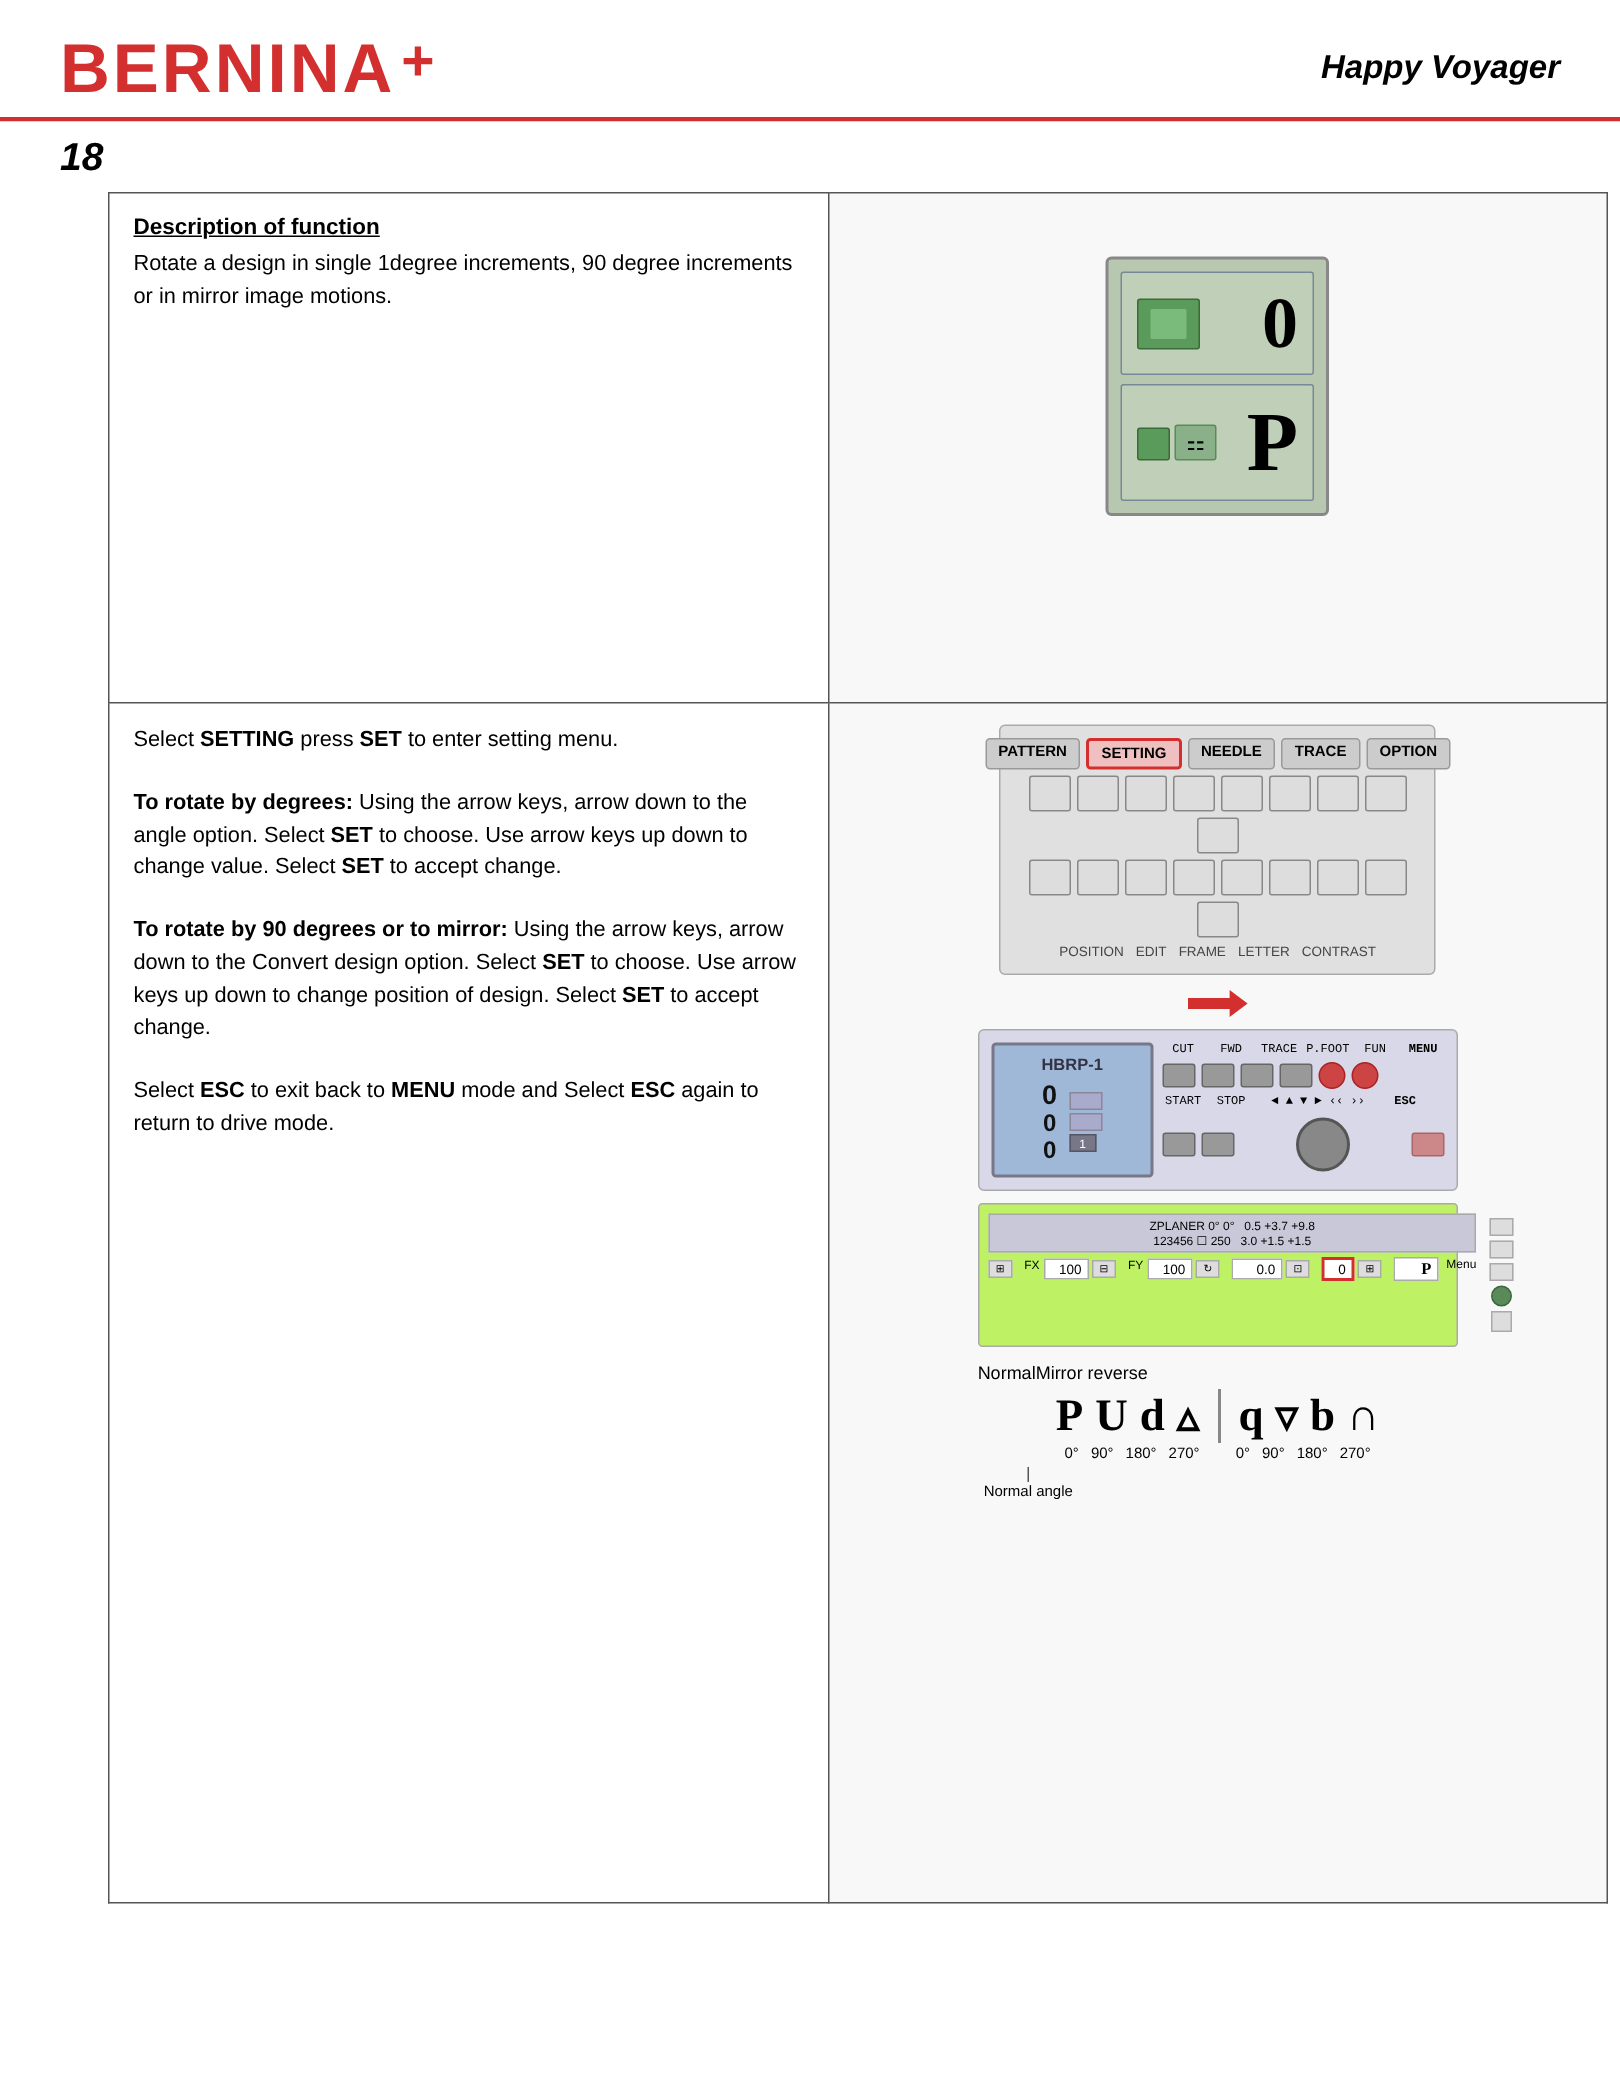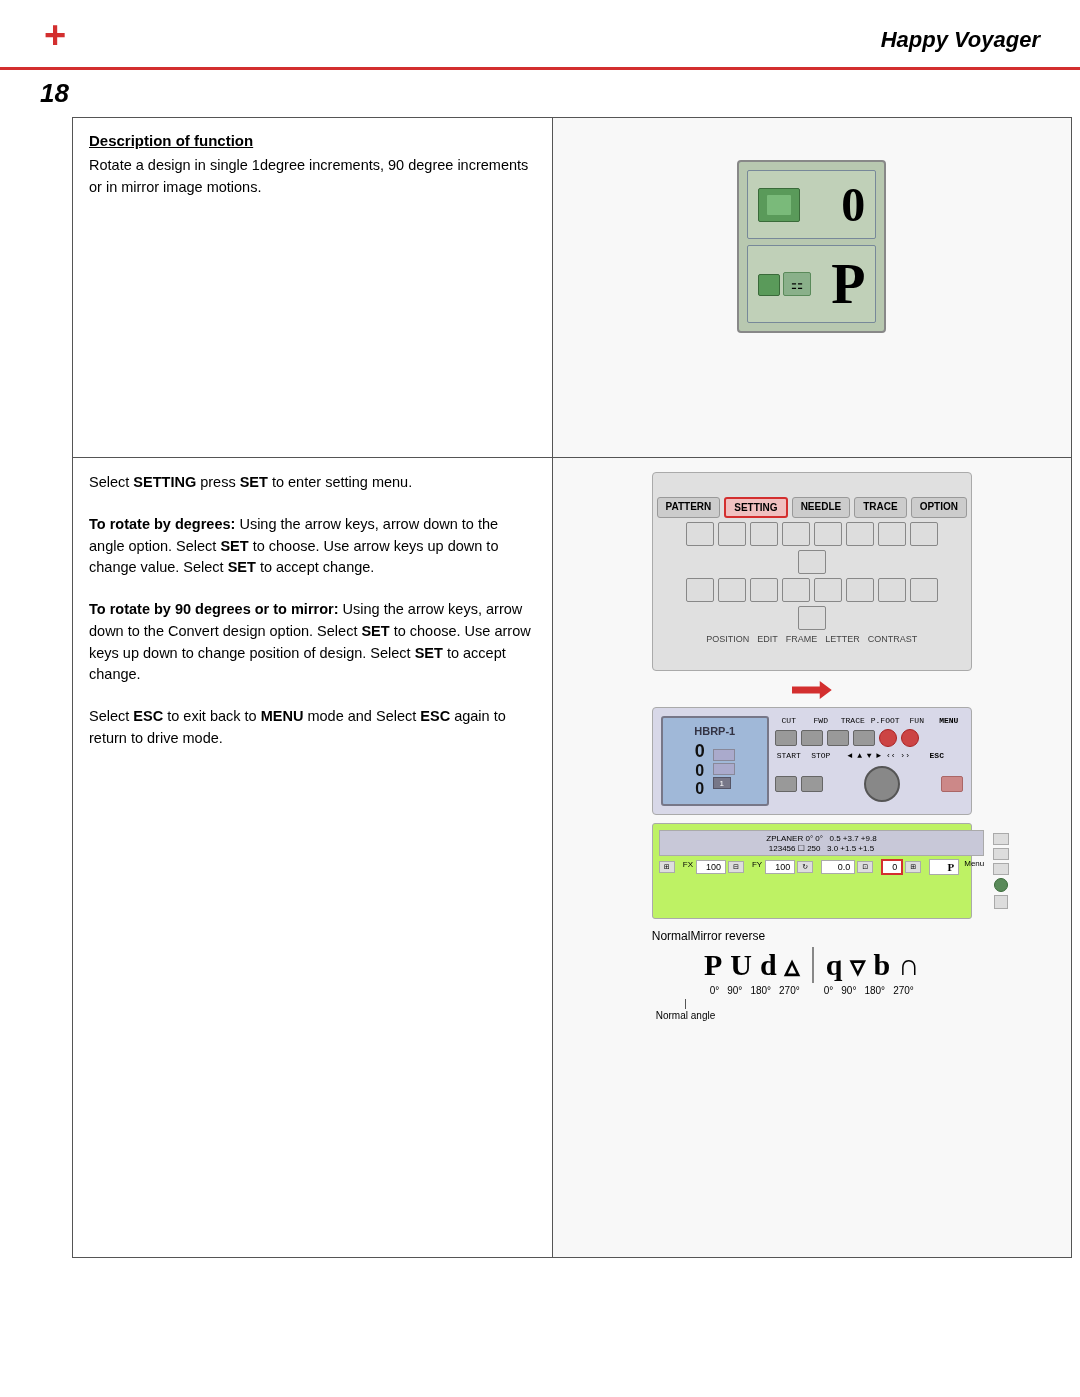--- a/index.html
+++ b/index.html
@@ -111,26 +111,26 @@
       font-size: 14.5px;
       line-height: 1.5;
     }
 
     .desc-text b {
       font-weight: bold;
     }
 
     
     .control-panel {
-      width: 320px;
+      width: 291px;
       margin: 0 auto 10px auto;
       border: 1px solid #aaa;
       background: #e0e0e0;
       border-radius: 4px;
-      padding: 24px;
+      padding: 8px;
       font-size: 11px;
     }
 
     .panel-top-row {
       display: flex;
       gap: 4px;
       margin-bottom: 4px;
       justify-content: center;
     }
 
@@ -380,20 +380,21 @@
       align-items: center;
       justify-content: center;
       font-size: 14px;
     }
   </style>
 </head>
 <body>
 
 <div class="header">
   <div class="bernina-logo">
+    <span>BERNINA</span>
       <span class="logo-plus">+</span>
   </div>
   <div class="header-right">Happy Voyager</div>
 </div>
 
 <div class="page-title-bar">
   <div class="page-number">18</div>
 </div>
 
 <div class="main-content">

